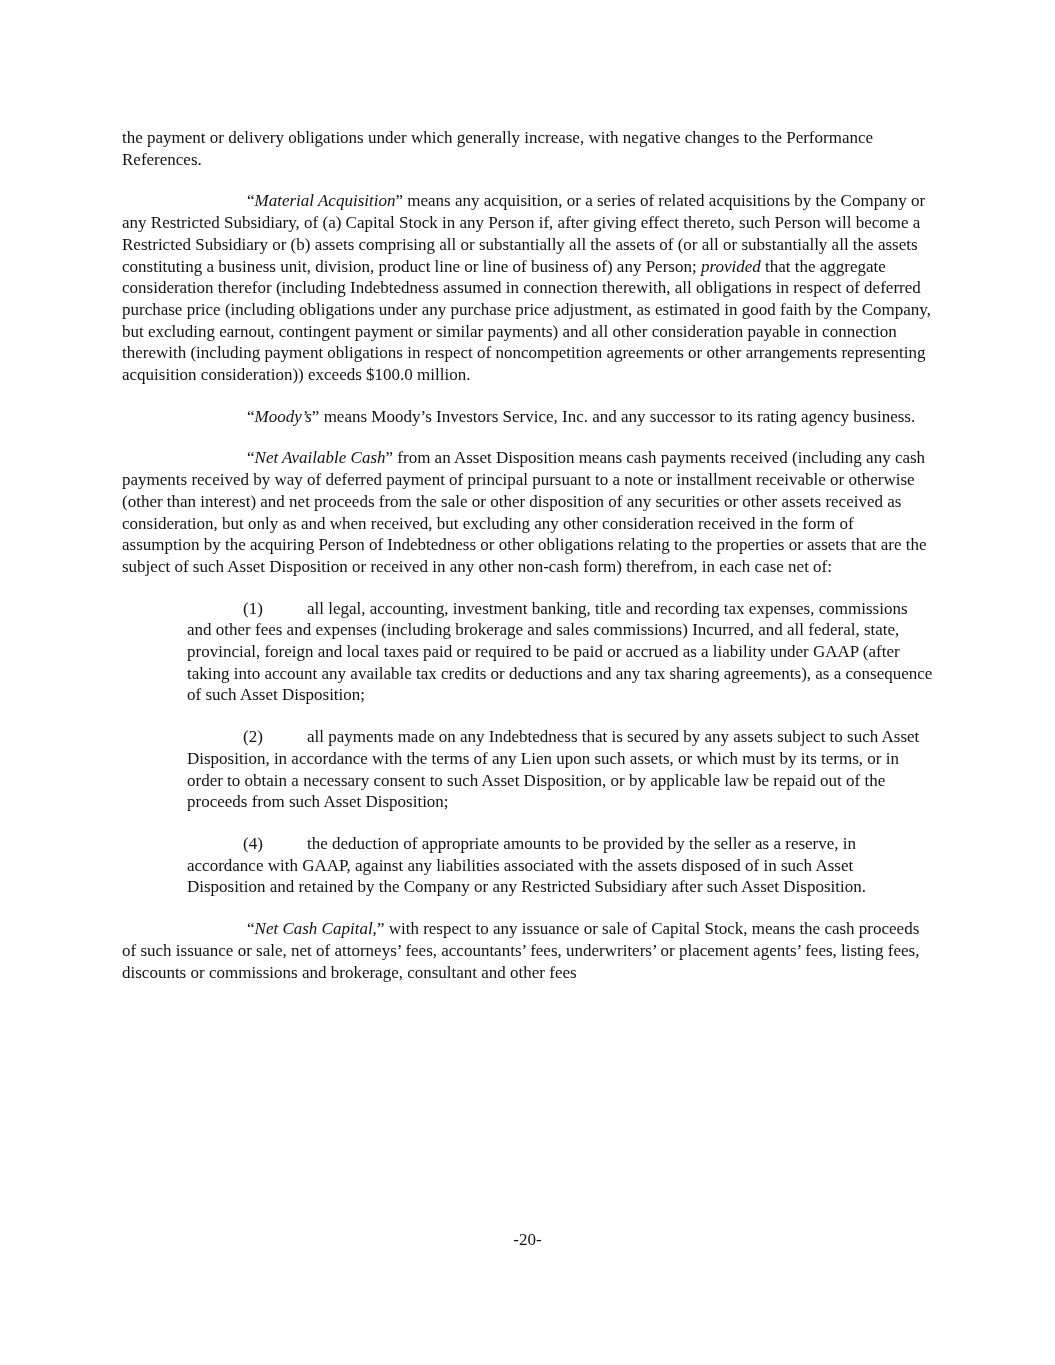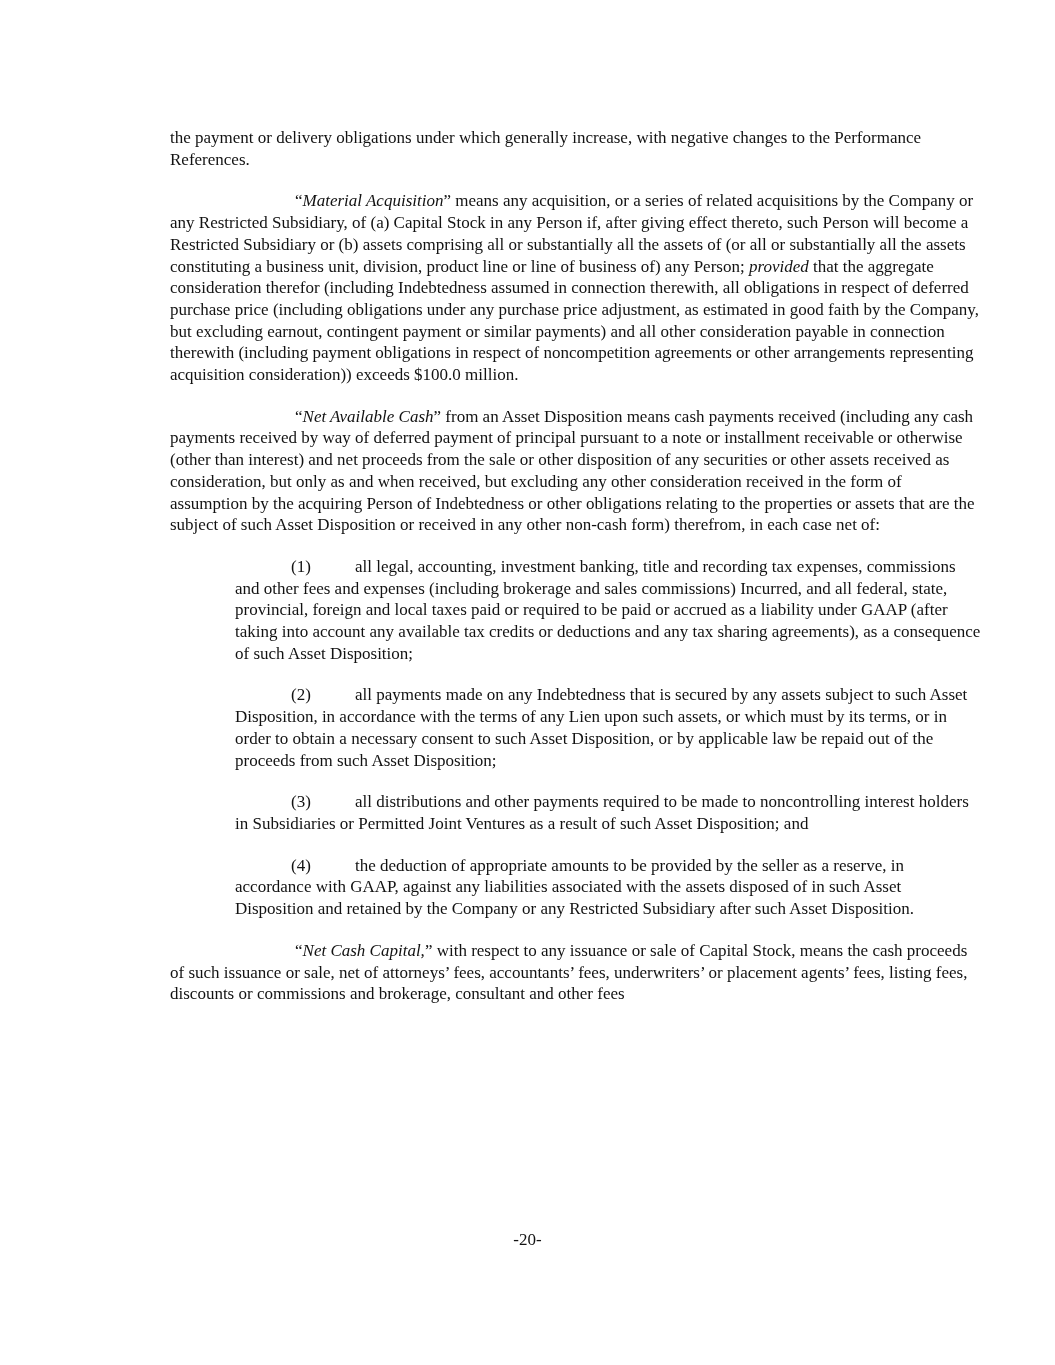--- a/index.html
+++ b/index.html
@@ -18,21 +18,20 @@
     width: 1055px;
     height: 1365px;
     background: #ffffff;
     overflow: hidden;
   }
   .text-block {
     position: absolute;
     left: 122px;
     top: 127px;
     width: 813px;
-    margin-left: 48px;
   }
   .para { margin: 0 0 20px 0; }
   .para.indented { text-indent: 125px; }
   .clause {
     margin: 0 0 20px 65px;
     width: 748px;
     text-indent: 56px;
   }
   .clause-num {
     display: inline-block;
@@ -52,34 +51,32 @@
 <body>
 
 <div class="page">
   <main class="text-block">
 
     <p class="para">the payment or delivery obligations under which generally increase, with negative changes to the Performance References.</p>
 
     <p class="para indented">“<i>Material Acquisition</i>” means any acquisition, or a series of related acquisitions by the Company or any Restricted Subsidiary, of (a) Capital Stock in any Person if, after giving effect thereto, such Person will become a Restricted Subsidiary or (b) assets comprising all or substantially all the assets of (or all or substantially all the assets constituting a business unit, division, product line or line of business of) any Person; <i>provided</i> that the aggregate consideration therefor (including Indebtedness assumed in connection therewith, all obligations in respect of deferred purchase price (including obligations under any purchase price adjustment, as estimated in good faith by the Company, but excluding earnout, contingent payment or similar payments) and all other consideration payable in connection therewith (including payment obligations in respect of noncompetition agreements or other arrangements representing acquisition consideration)) exceeds $100.0 million.</p>
 
 
+    <p class="para indented">“<i>Moody’s</i>” means Moody’s Investors Service, Inc. and any successor to its rating agency business.</p>
 
     <p class="para indented">“<i>Net Available Cash</i>” from an Asset Disposition means cash payments received (including any cash payments received by way of deferred payment of principal pursuant to a note or installment receivable or otherwise (other than interest) and net proceeds from the sale or other disposition of any securities or other assets received as consideration, but only as and when received, but excluding any other consideration received in the form of assumption by the acquiring Person of Indebtedness or other obligations relating to the properties or assets that are the subject of such Asset Disposition or received in any other non-cash form) therefrom, in each case net of:</p>
 
     <div class="clause">
       <span class="clause-num">(1)</span><span class="clause-text">all legal, accounting, investment banking, title and recording tax expenses, commissions and other fees and expenses (including brokerage and sales commissions) Incurred, and all federal, state, provincial, foreign and local taxes paid or required to be paid or accrued as a liability under GAAP (after taking into account any available tax credits or deductions and any tax sharing agreements), as a consequence of such Asset Disposition;</span>
     </div>
 
     <div class="clause">
       <span class="clause-num">(2)</span><span class="clause-text">all payments made on any Indebtedness that is secured by any assets subject to such Asset Disposition, in accordance with the terms of any Lien upon such assets, or which must by its terms, or in order to obtain a necessary consent to such Asset Disposition, or by applicable law be repaid out of the proceeds from such Asset Disposition;</span>
     </div>
 
-    <div class="clause">
-      <span class="clause-num">(3)</span><span class="clause-text">all distributions and other payments required to be made to noncontrolling interest holders in Subsidiaries or Permitted Joint Ventures as a result of such Asset Disposition; and</span>
-    </div>
 
     <div class="clause">
       <span class="clause-num">(4)</span><span class="clause-text">the deduction of appropriate amounts to be provided by the seller as a reserve, in accordance with GAAP, against any liabilities associated with the assets disposed of in such Asset Disposition and retained by the Company or any Restricted Subsidiary after such Asset Disposition.</span>
     </div>
 
     <p class="para indented">“<i>Net Cash Capital,</i>” with respect to any issuance or sale of Capital Stock, means the cash proceeds of such issuance or sale, net of attorneys’ fees, accountants’ fees, underwriters’ or placement agents’ fees, listing fees, discounts or commissions and brokerage, consultant and other fees</p>
 
   </main>
 
   <footer class="page-footer">

